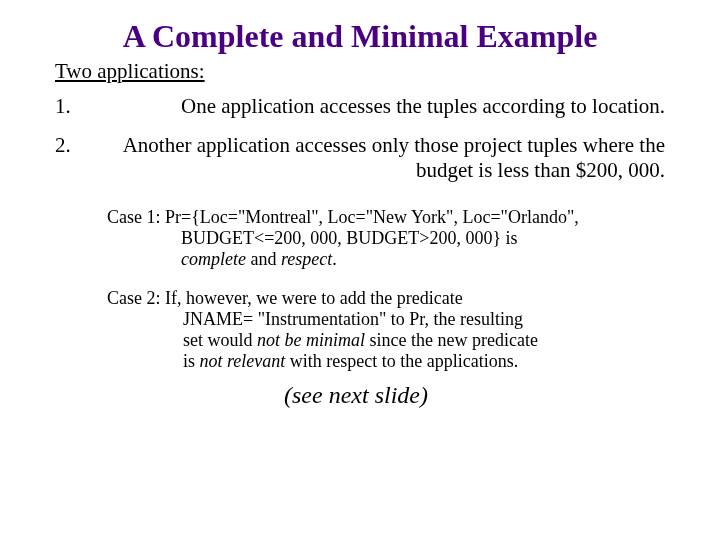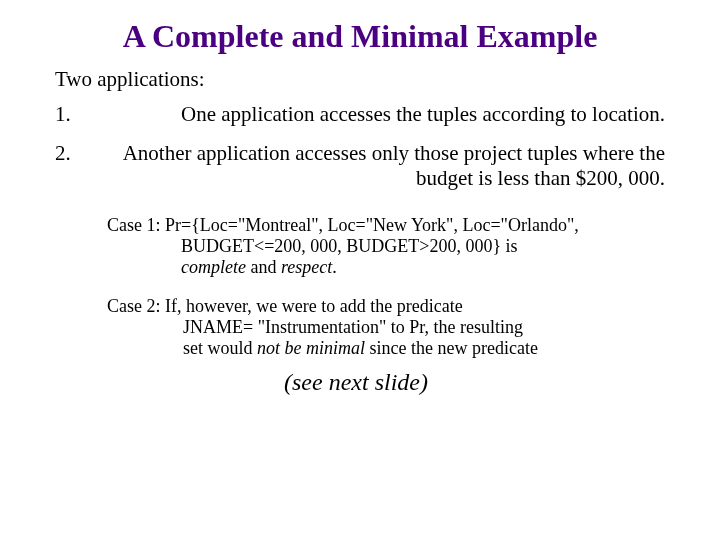--- a/index.html
+++ b/index.html
@@ -12,26 +12,27 @@
     color: #000000;
     overflow: hidden;
   }
   .slide {
     padding: 18px 55px 0 55px;
   }
   .title {
     font-size: 32px;
     font-weight: bold;
     color: #4b0082;
-    margin: 0 0 12px 0;
+    margin: 0 0 4px 0;
     text-align: center;
   }
   .intro {
     font-size: 21px;
     margin: 0 0 10px 0;
+    text-decoration: underline;
   }
   .numitem {
     font-size: 21px;
     margin: 0 0 14px 0;
     display: flex;
   }
   .numitem .num {
     flex: 0 0 auto;
     padding-right: 8px;
   }
@@ -88,17 +89,18 @@
     <span>Pr={Loc="Montreal", Loc="New York", Loc="Orlando",</span>
     <span class="body">BUDGET&lt;=200, 000, BUDGET&gt;200, 000} is</span>
     <span class="body"><i>complete</i><span> and </span><i>respect</i><span>.</span></span>
   </div>
 
   <div class="case case2">
     <span class="label">Case 2:</span>
     <span>If, however, we were to add the predicate</span>
     <span class="body">JNAME= "Instrumentation" to Pr, the resulting</span>
     <span class="body"><span>set would </span><i>not be minimal</i><span> since the new predicate</span></span>
+    <span class="body"><span>is </span><i>not relevant</i><span> with respect to the applications.</span></span>
   </div>
 
   <div class="footer">(see next slide)</div>
 
 </div>
 
 </body></html>

